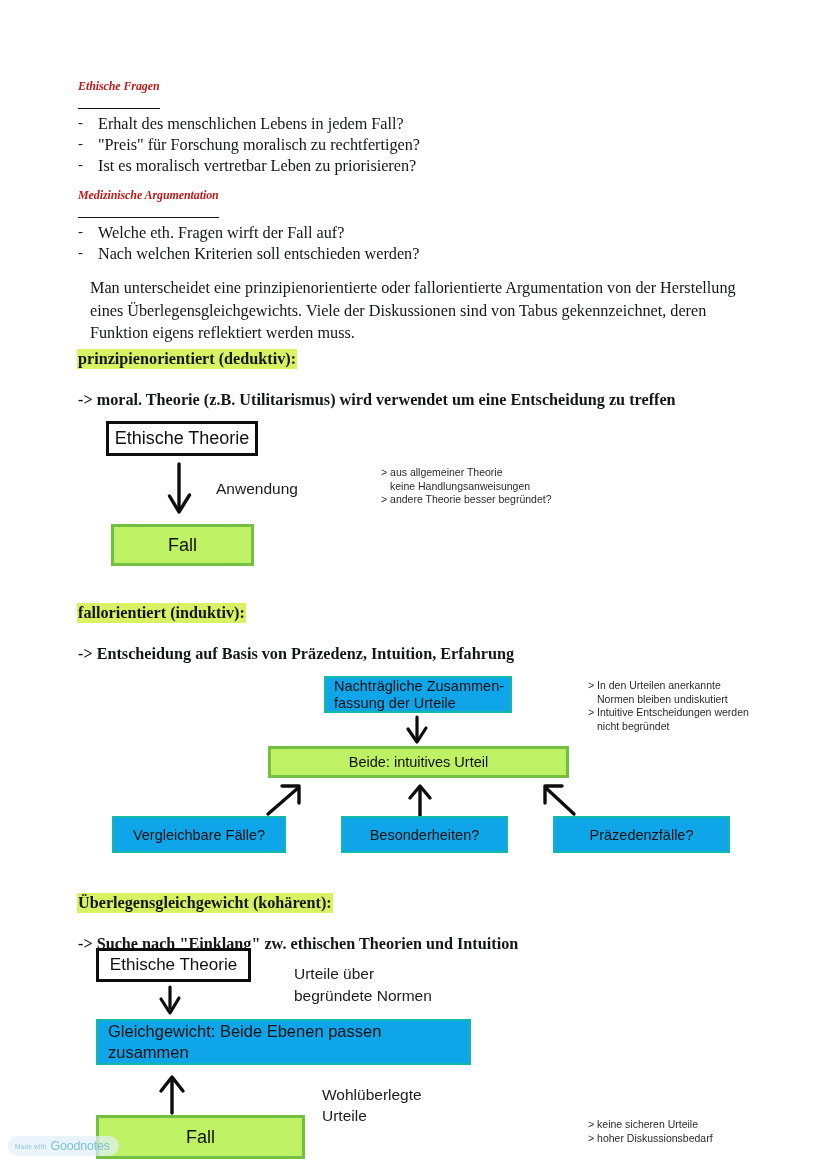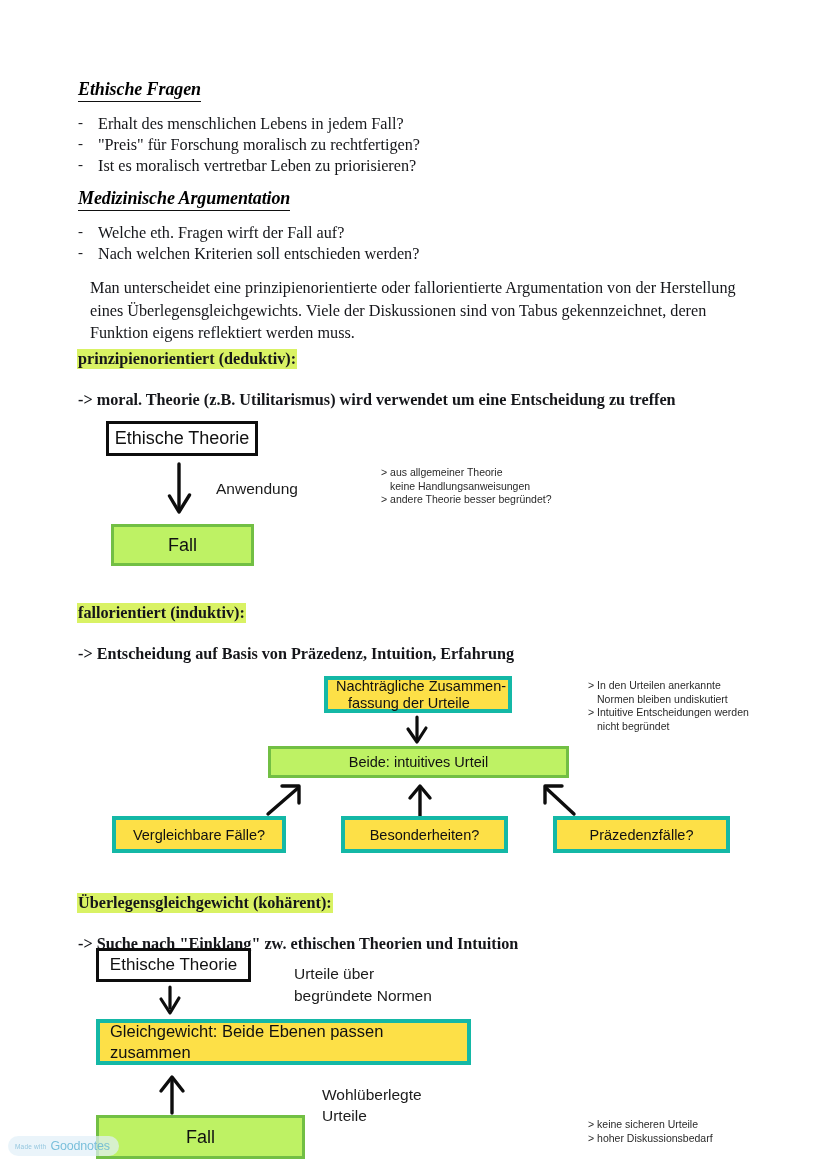--- a/index.html
+++ b/index.html
@@ -14,25 +14,25 @@
     background: #ffffff;
     overflow: hidden;
     font-family: "Liberation Serif", "DejaVu Serif", serif;
     color: #1a1a1a;
   }
 
   .sec-head {
     position: absolute;
     font-weight: bold;
     font-style: italic;
-    font-size: 18px;
+    font-size: 12px;
     letter-spacing: -0.1px;
-    color: #000000;
+    color: #b91c1c;
     border-bottom: 1.6px solid #111;
-    padding-bottom: 1px;
+    padding-bottom: 14px;
     white-space: nowrap;
   }
 
   .bullets {
     position: absolute;
     font-size: 16.2px;
     line-height: 21px;
     color: #15161a;
   }
   .bullets .row {
@@ -81,22 +81,22 @@
     display: flex;
     align-items: center;
     font-family: "Liberation Sans", "DejaVu Sans", sans-serif;
     color: #111;
   }
   .box-white {
     background: #ffffff;
     border: 3px solid #0d0d0d;
   }
   .box-gray {
-    background: #fde047;
-    border: 4px solid #14b8a6;
+    background: #0ea5e9;
+    border: 2px solid #14b8a6;
   }
   .box-green {
     background: #bef264;
     border: 3px solid #72bf44;
   }
   .box .txt { width: 100%; }
   .center .txt { text-align: center; }
   .left .txt { text-align: left; padding-left: 12px; }
 
   .note-sans {
@@ -206,21 +206,21 @@
     <div>&gt; andere Theorie besser begründet?</div>
   </div>
 
   <div class="hl-block" style="left:78px; top:603px;">
     <div><span class="hl-line1">fallorientiert (induktiv):</span></div>
     <div class="hl-line2">-&gt; Entscheidung auf Basis von Präzedenz, Intuition, Erfahrung</div>
   </div>
 
   <div class="box box-gray left" style="left:324px; top:676px; width:188px; height:37px; flex-direction:column; justify-content:center; align-items:flex-start;">
     <span class="txt" style="font-size:14.5px; line-height:17px; padding-left:8px;">Nachträgliche Zusammen-</span>
-    <span class="txt" style="font-size:14.5px; line-height:17px; padding-left:20px;">fassung der Urteile</span>
+    <span class="txt" style="font-size:14.5px; line-height:17px; padding-left:8px;">fassung der Urteile</span>
   </div>
 
   <svg class="arrow" style="left:404px; top:716px;" width="34" height="32" viewBox="0 0 34 32">
     <line x1="13" y1="1" x2="13" y2="22" stroke="#0d0d0d" stroke-width="3.2" stroke-linecap="round"></line>
     <polyline points="4,13 13,26 22,12" fill="none" stroke="#0d0d0d" stroke-width="3.2" stroke-linecap="round" stroke-linejoin="round"></polyline>
   </svg>
 
   <div class="box box-green center" style="left:268px; top:746px; width:301px; height:32px;">
     <span class="txt" style="font-size:14.5px;">Beide: intuitives Urteil</span>
   </div>

